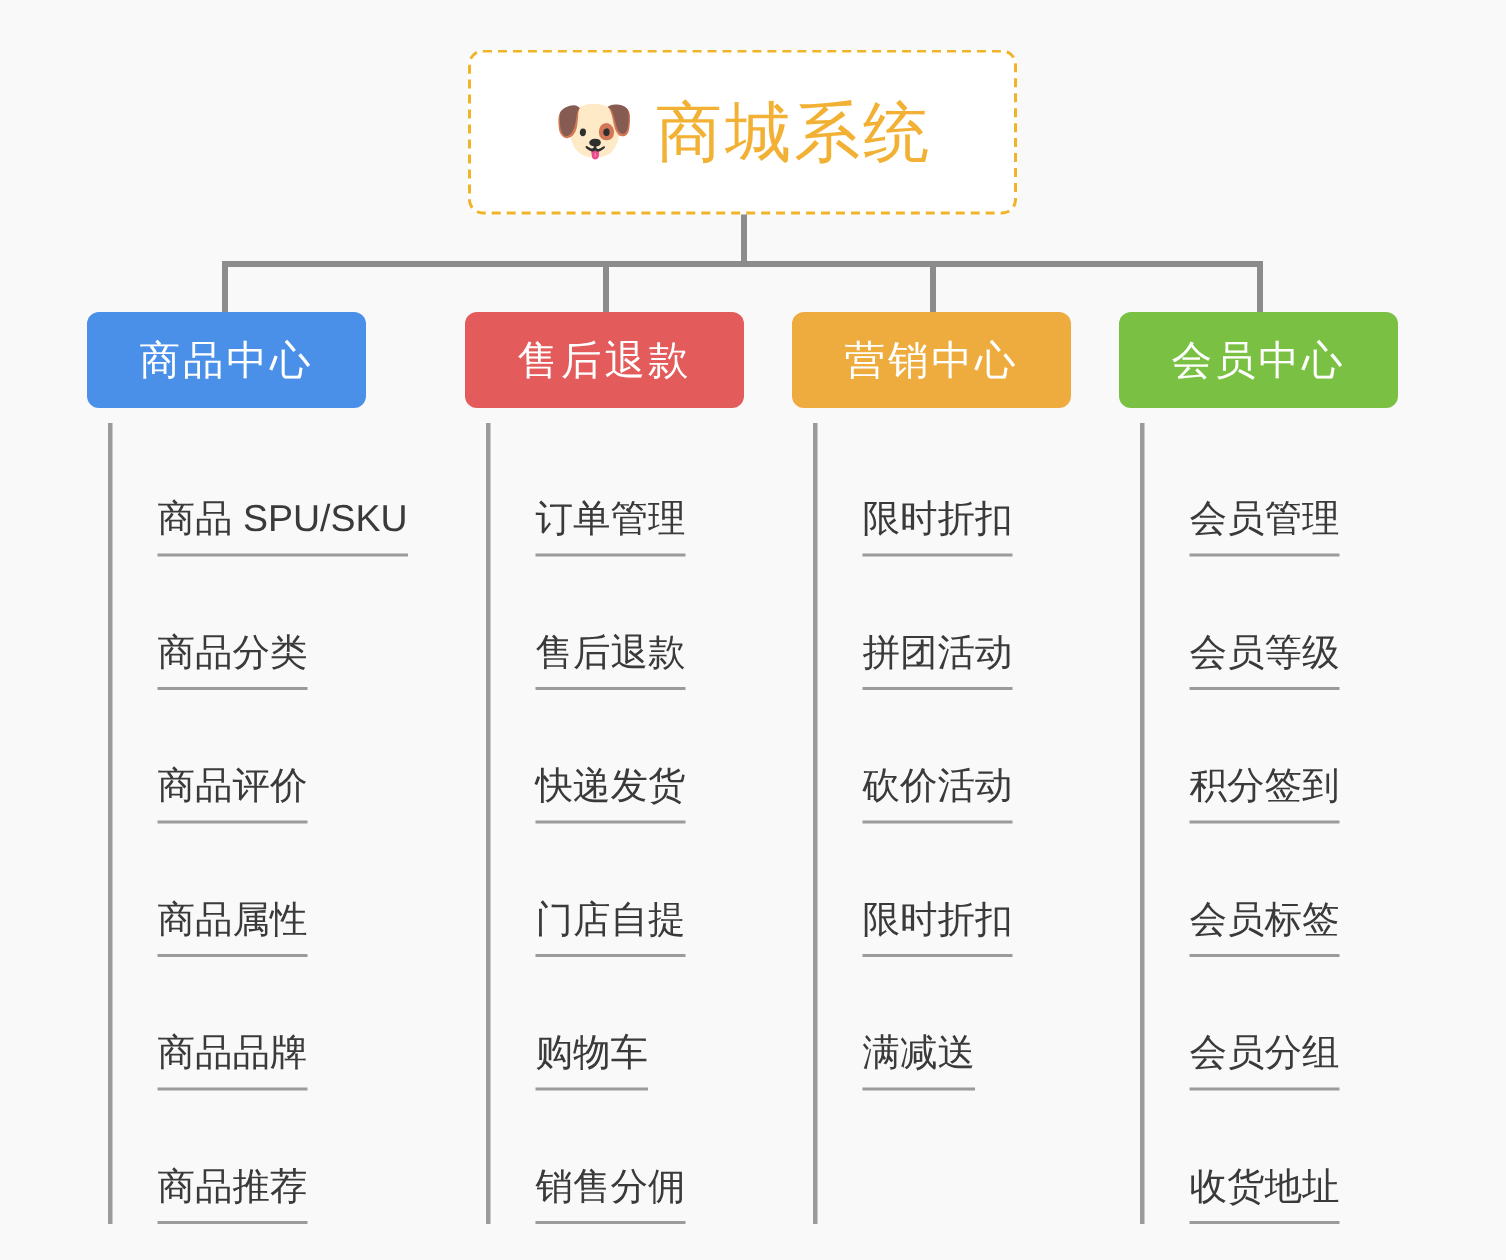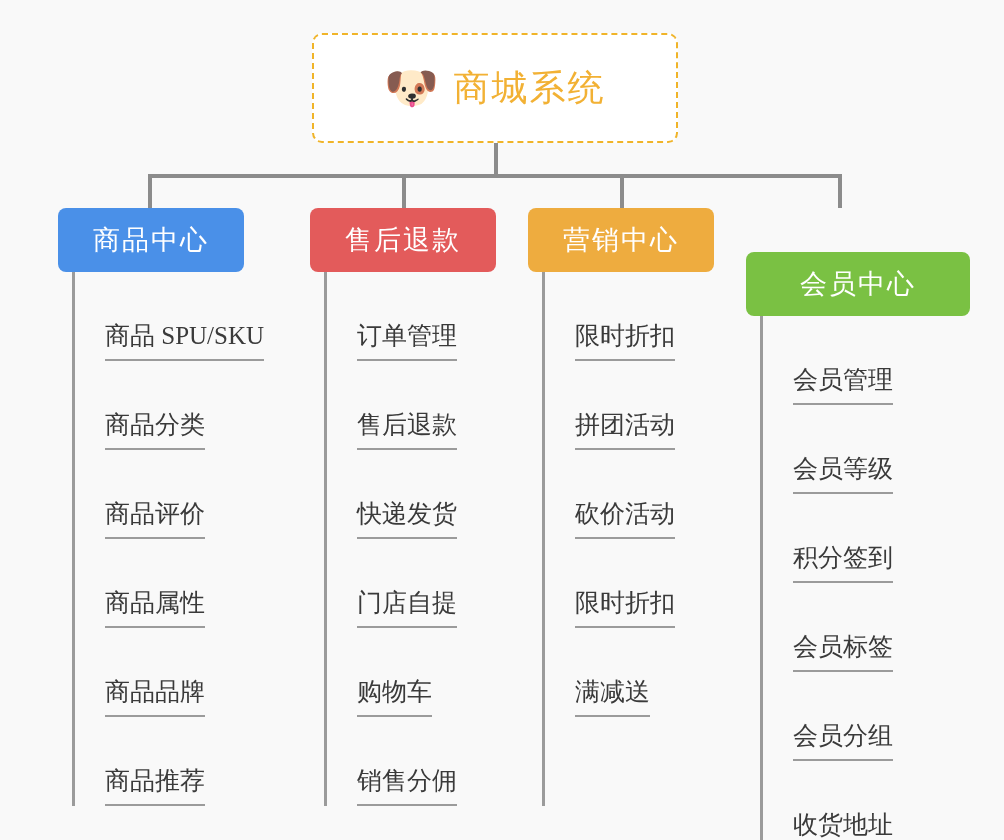--- a/index.html
+++ b/index.html
@@ -33,58 +33,57 @@
     align-items: center;
     justify-content: center;
     gap: 14px;
   }
   .root-emoji {
     font-size: 44px;
     line-height: 1;
     display: block;
   }
   .root-title {
-    font-size: 36px;
+    font-size: 44px;
     color: #f2b134;
     letter-spacing: 2px;
     white-space: nowrap;
   }
 
   
   .conn {
     position: absolute;
     background: #8c8c8c;
   }
   .conn-v { width: 4px; }
   .conn-h { height: 4px; }
 
   
   .branch {
     position: absolute;
     top: 208px;
-    font-family: Liberation Serif, serif;
   }
 
   .branch-header {
     position: relative;
     height: 64px;
     border-radius: 8px;
     display: flex;
     align-items: center;
     justify-content: center;
     color: #ffffff;
     font-size: 27px;
     letter-spacing: 2px;
     white-space: nowrap;
   }
 
   
   .leaf-list {
     position: relative;
-    margin-top: 0;
+    margin-top: 10px;
     padding-left: 14px;   
   }
   .leaf-stem {
     position: absolute;
     left: 14px;
     top: 0;
     width: 3px;
     background: #9b9b9b;
   }
   .leaf {
@@ -192,21 +191,21 @@
       <div class="leaf">
         <span class="leaf-label" style="border-bottom-color: rgb(155, 155, 155);">限时折扣</span>
       </div>
       <div class="leaf">
         <span class="leaf-label" style="border-bottom-color: rgb(155, 155, 155);">满减送</span>
       </div>
     </div>
   </div>
 
   <div class="branch" style="left:746px; width:200px;">
-    <div class="branch-header" style="width: 224px; background: rgb(122, 193, 67); margin-top: 44px;">
+    <div class="branch-header" style="width: 186px; background: rgb(122, 193, 67);">
       <span>会员中心</span>
     </div>
     <div class="leaf-list">
       <div class="leaf-stem" style="height: 534px; background: rgb(155, 155, 155);"></div>
       <div class="leaf">
         <span class="leaf-label" style="border-bottom-color: rgb(155, 155, 155);">会员管理</span>
       </div>
       <div class="leaf">
         <span class="leaf-label" style="border-bottom-color: rgb(155, 155, 155);">会员等级</span>
       </div>

